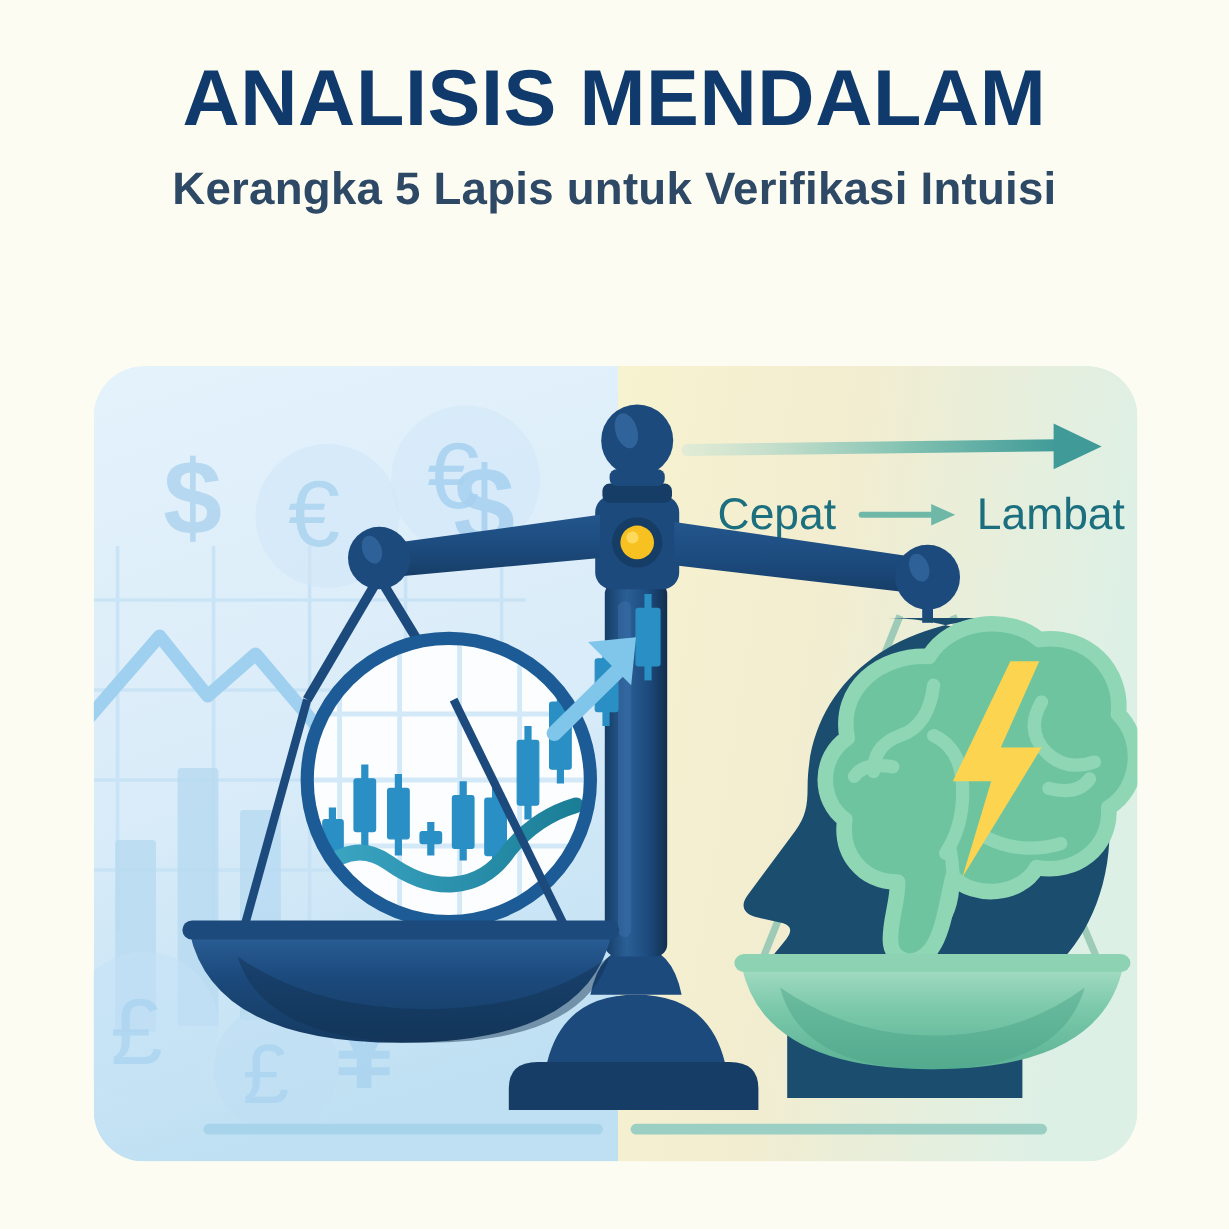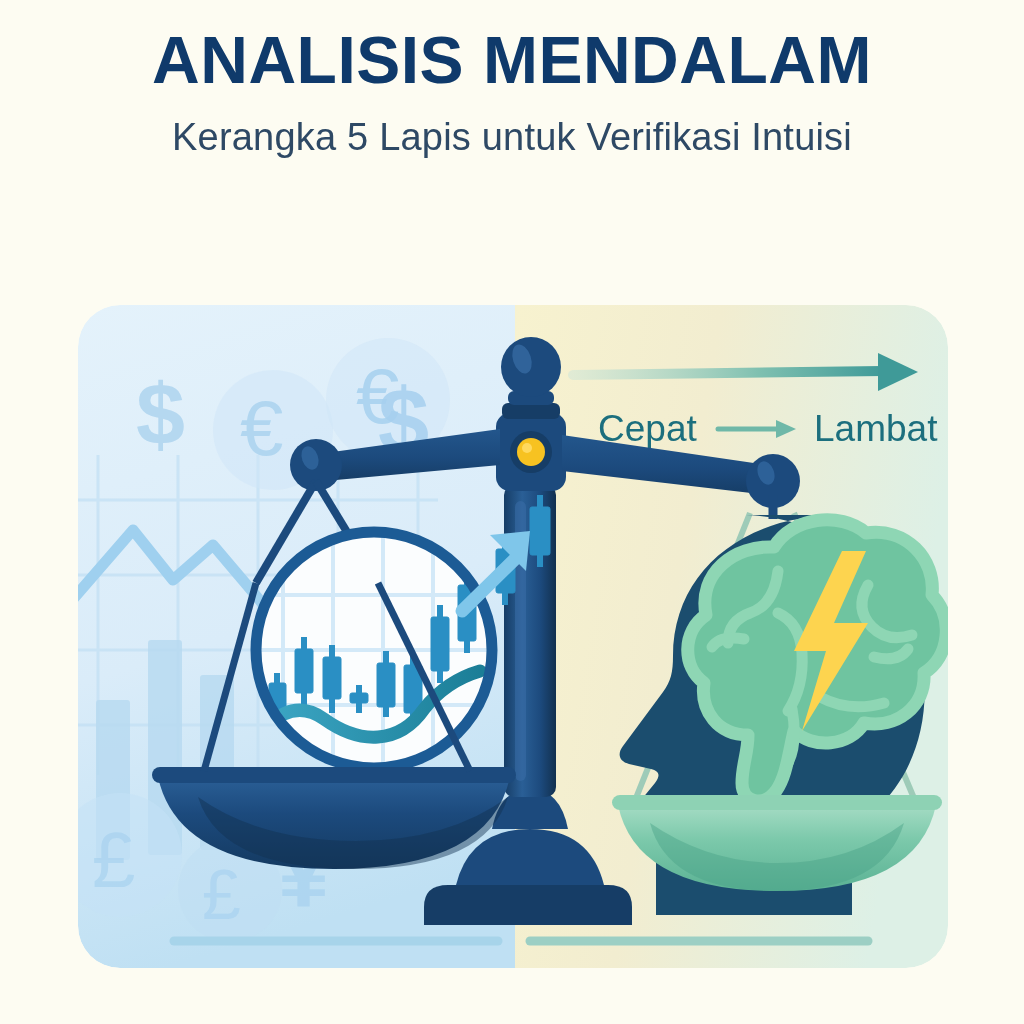--- a/index.html
+++ b/index.html
@@ -8,30 +8,30 @@
     background:#fdfcf2;
     font-family:"Liberation Sans", sans-serif;
     position:relative;
   }
   #stage{position:absolute;inset:0;width:1024px;height:1024px;}
 
   
   .header{
     position:absolute;left:0;top:0;width:1024px;height:300px;
     display:flex;flex-direction:column;align-items:center;
-    padding-top:27px;box-sizing:border-box;
+    padding-top:48px;box-sizing:border-box;
   }
   .title-l1,.title-l2{
     color:#0f3a6b;font-weight:bold;font-size:66px;line-height:1.02;
     letter-spacing:0.5px;text-align:center;white-space:nowrap;
     font-family:"Liberation Sans", sans-serif;
   }
   .title-l2{margin-top:2px;}
   .subtitle{
-    margin-top:22px;color:#2e4965;font-size:38px;font-weight:400;
+    margin-top:22px;color:#2e4965;font-size:38px;font-weight:700;
     letter-spacing:.2px;white-space:nowrap;text-align:center;
     font-family:"Liberation Sans", sans-serif;
   }
 
   
   .panel{
     position:absolute;left:78px;top:305px;width:870px;height:663px;
     border-radius:42px;overflow:hidden;
   }
   .panel svg{display:block;width:870px;height:663px;}

